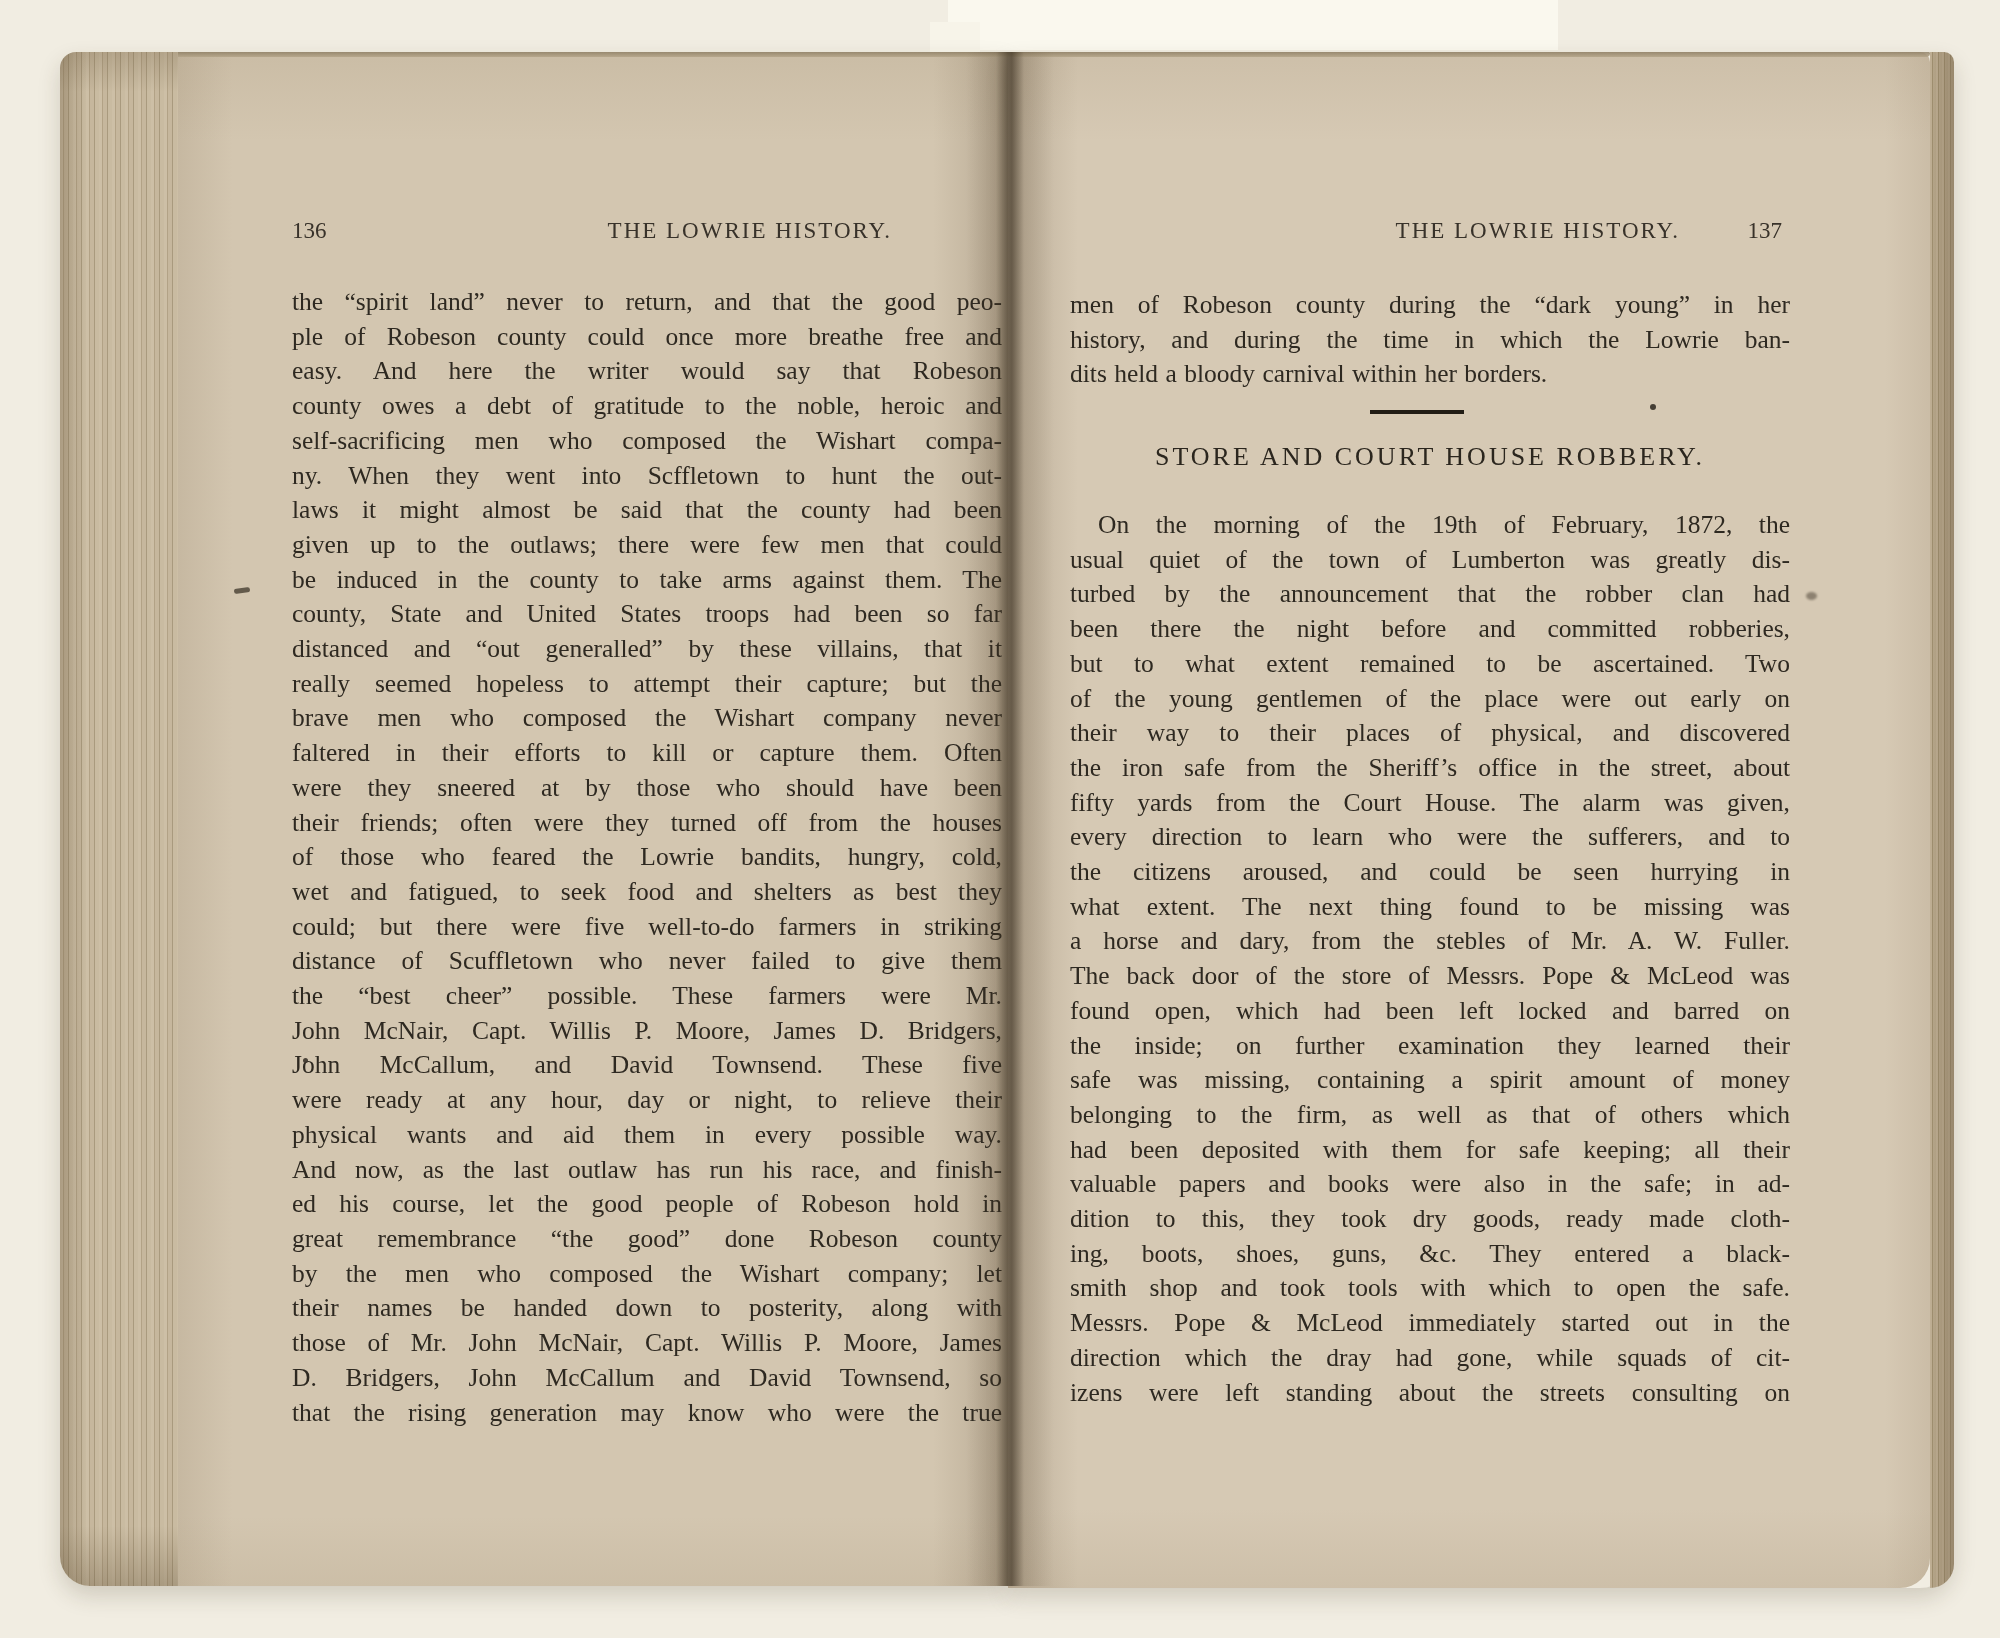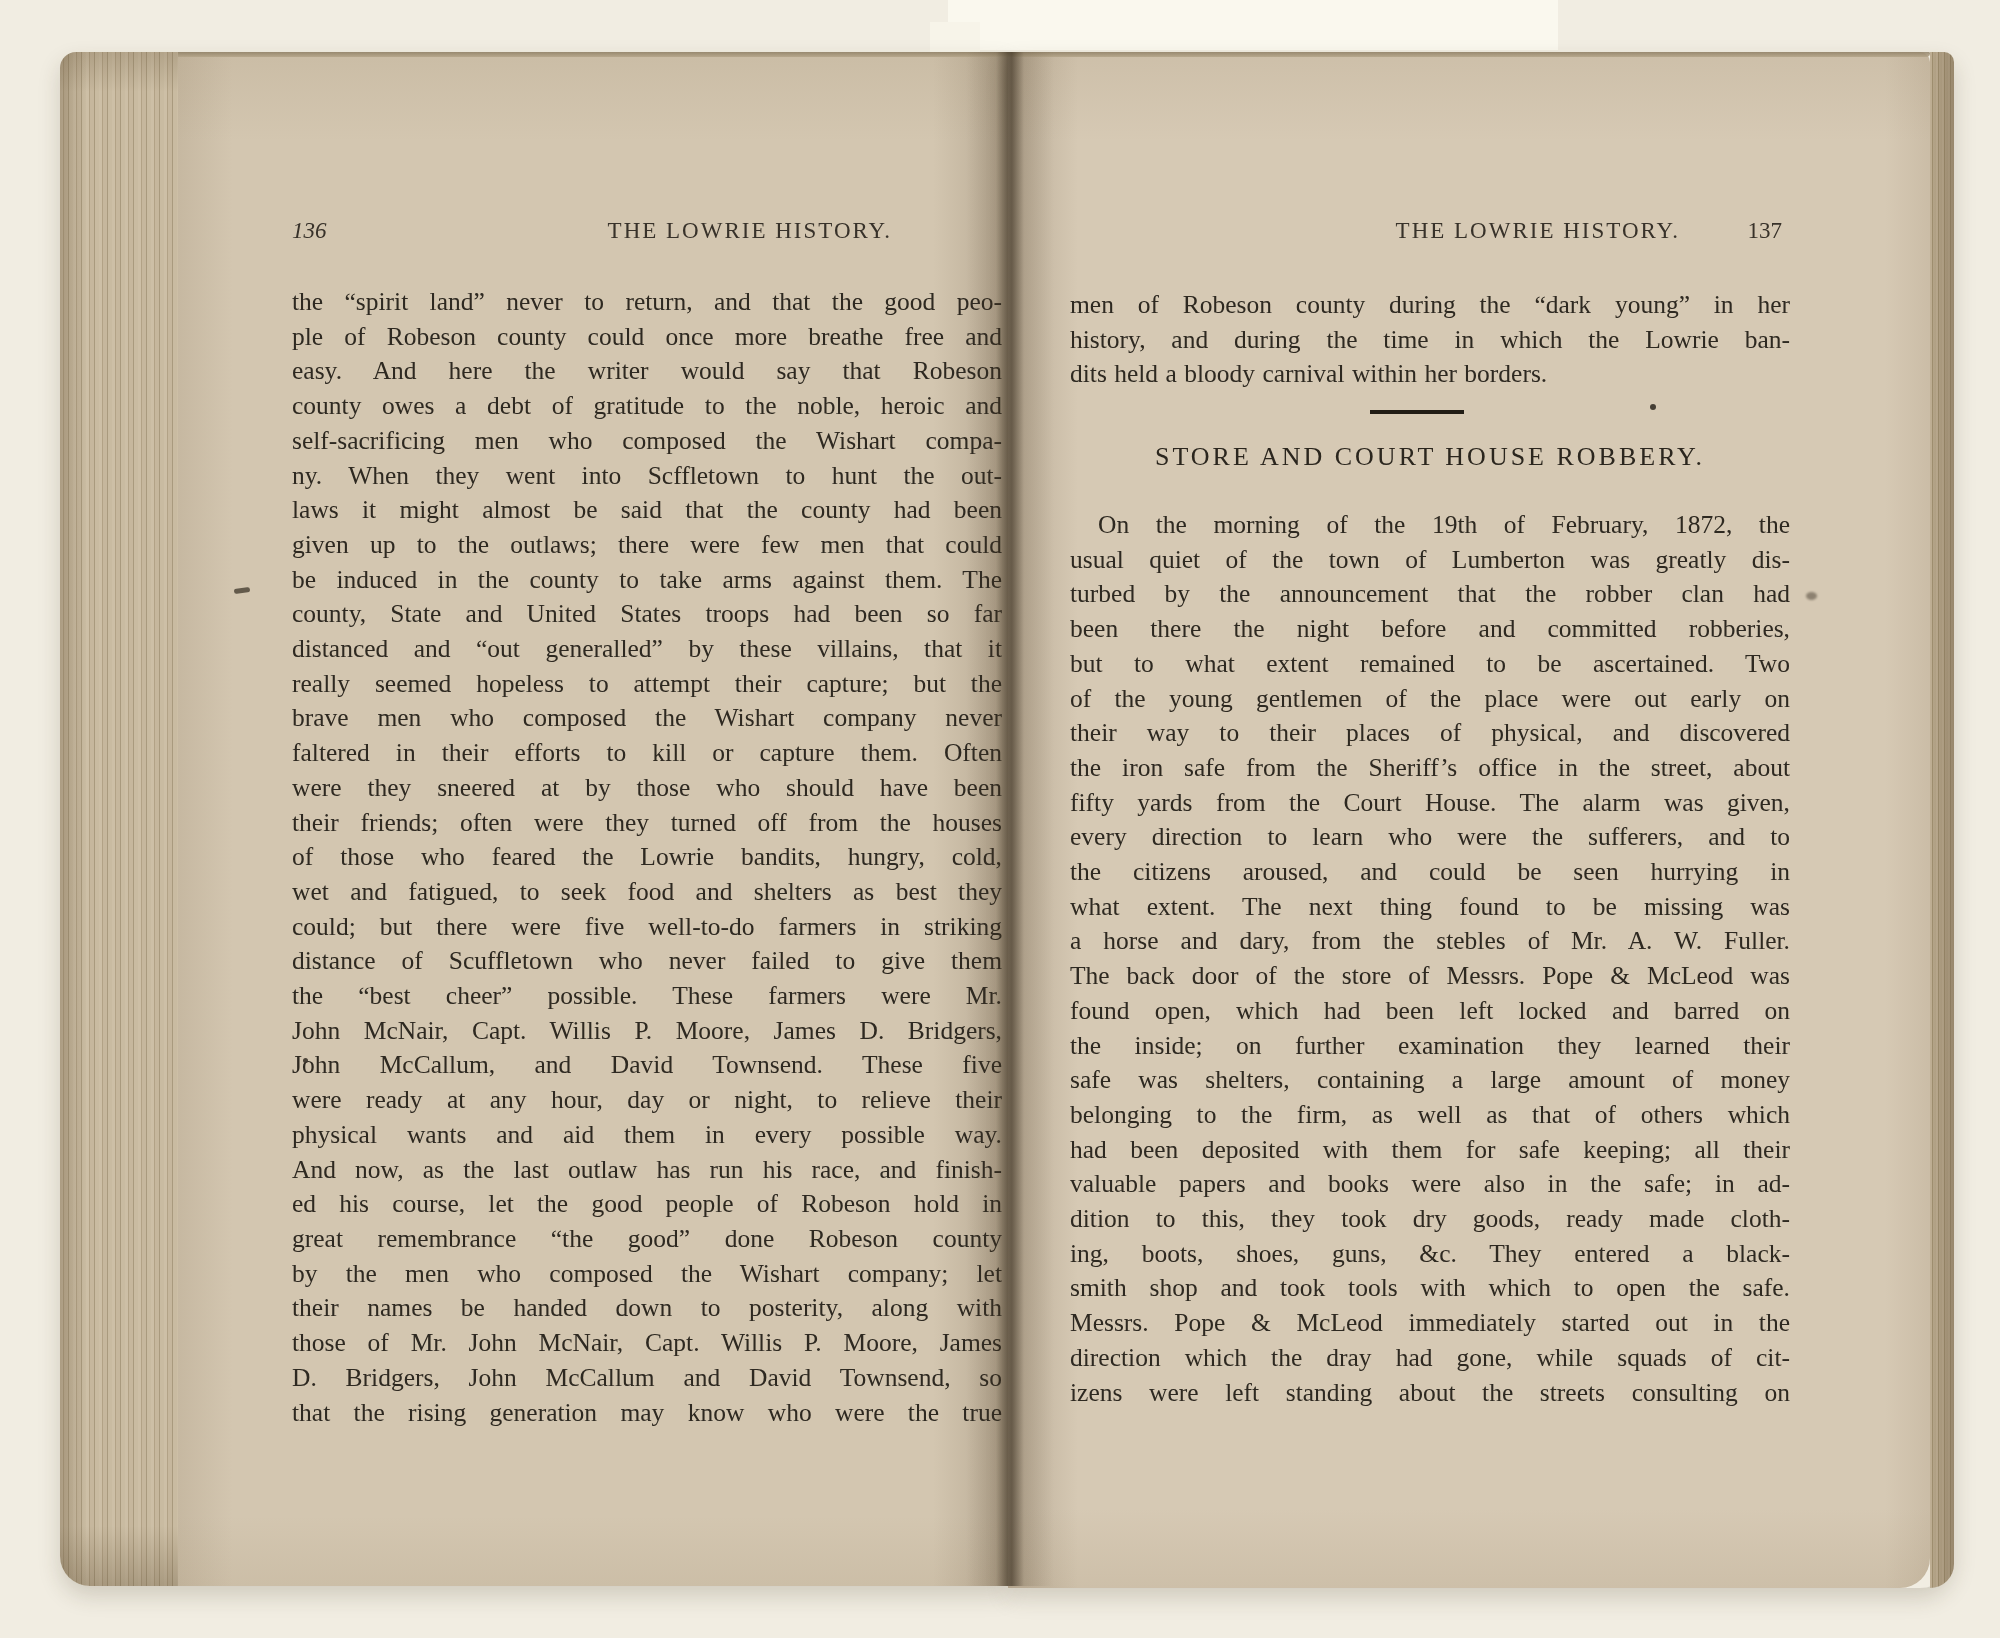--- a/index.html
+++ b/index.html
@@ -81,21 +81,21 @@
       rgba(80,64,42,0) 100%);
     pointer-events:none;z-index:5;
   }
   .running-head{
     position:absolute;display:flex;align-items:baseline;
     font-size:23px;letter-spacing:2px;color:#38322a;
   }
   .lp-head{left:114px;top:166px;width:710px;}
   .rp-head{left:62px;top:166px;width:720px;}
   .folio{font-size:23px;letter-spacing:0;}
-  .folio-left{width:110px;text-align:left;font-style:italic;}
+  .folio-left{width:110px;text-align:left;}
   .folio-right{width:110px;text-align:right;padding-right:8px;box-sizing:border-box;}
   .head-spacer{width:110px;}
   .head-title{flex:1;text-align:right;}
   .body-col{
     position:absolute;font-size:25.5px;line-height:34.7px;color:#2e2921;
     word-spacing:1px;
   }
   .lp-body{left:114px;top:233px;width:710px;}
   .rp-intro{left:62px;top:236px;width:720px;}
   .rp-body{left:62px;top:456px;width:720px;}
@@ -216,21 +216,21 @@
           <div class="line">their way to their places of physical, and discovered</div>
           <div class="line">the iron safe from the Sheriff’s office in the street, about</div>
           <div class="line">fifty yards from the Court House.  The alarm was given,</div>
           <div class="line">every direction to learn who were the sufferers, and to</div>
           <div class="line">the citizens aroused, and could be seen hurrying in</div>
           <div class="line">what extent.  The next thing found to be missing was</div>
           <div class="line">a horse and dary, from the stebles of Mr. A. W.  Fuller.</div>
           <div class="line">The back door of the store of Messrs. Pope &amp; McLeod was</div>
           <div class="line">found open, which had been left locked and barred on</div>
           <div class="line">the inside; on further examination they learned their</div>
-          <div class="line">safe was shelters, containing a large amount of money</div>
+          <div class="line">safe was missing, containing a spirit amount of money</div>
           <div class="line">belonging to the firm, as well as that of others which</div>
           <div class="line">had been deposited with them for safe keeping; all their</div>
           <div class="line">valuable papers and books were also in the safe; in ad-</div>
           <div class="line">dition to this, they took dry goods, ready made cloth-</div>
           <div class="line">ing, boots, shoes, guns, &amp;c.  They entered a black-</div>
           <div class="line">smith shop and took tools with which to open the safe.</div>
           <div class="line">Messrs. Pope &amp; McLeod immediately started out in the</div>
           <div class="line">direction which the dray had gone, while squads of cit-</div>
           <div class="line">izens were left standing about the streets consulting on</div>
         </div>

